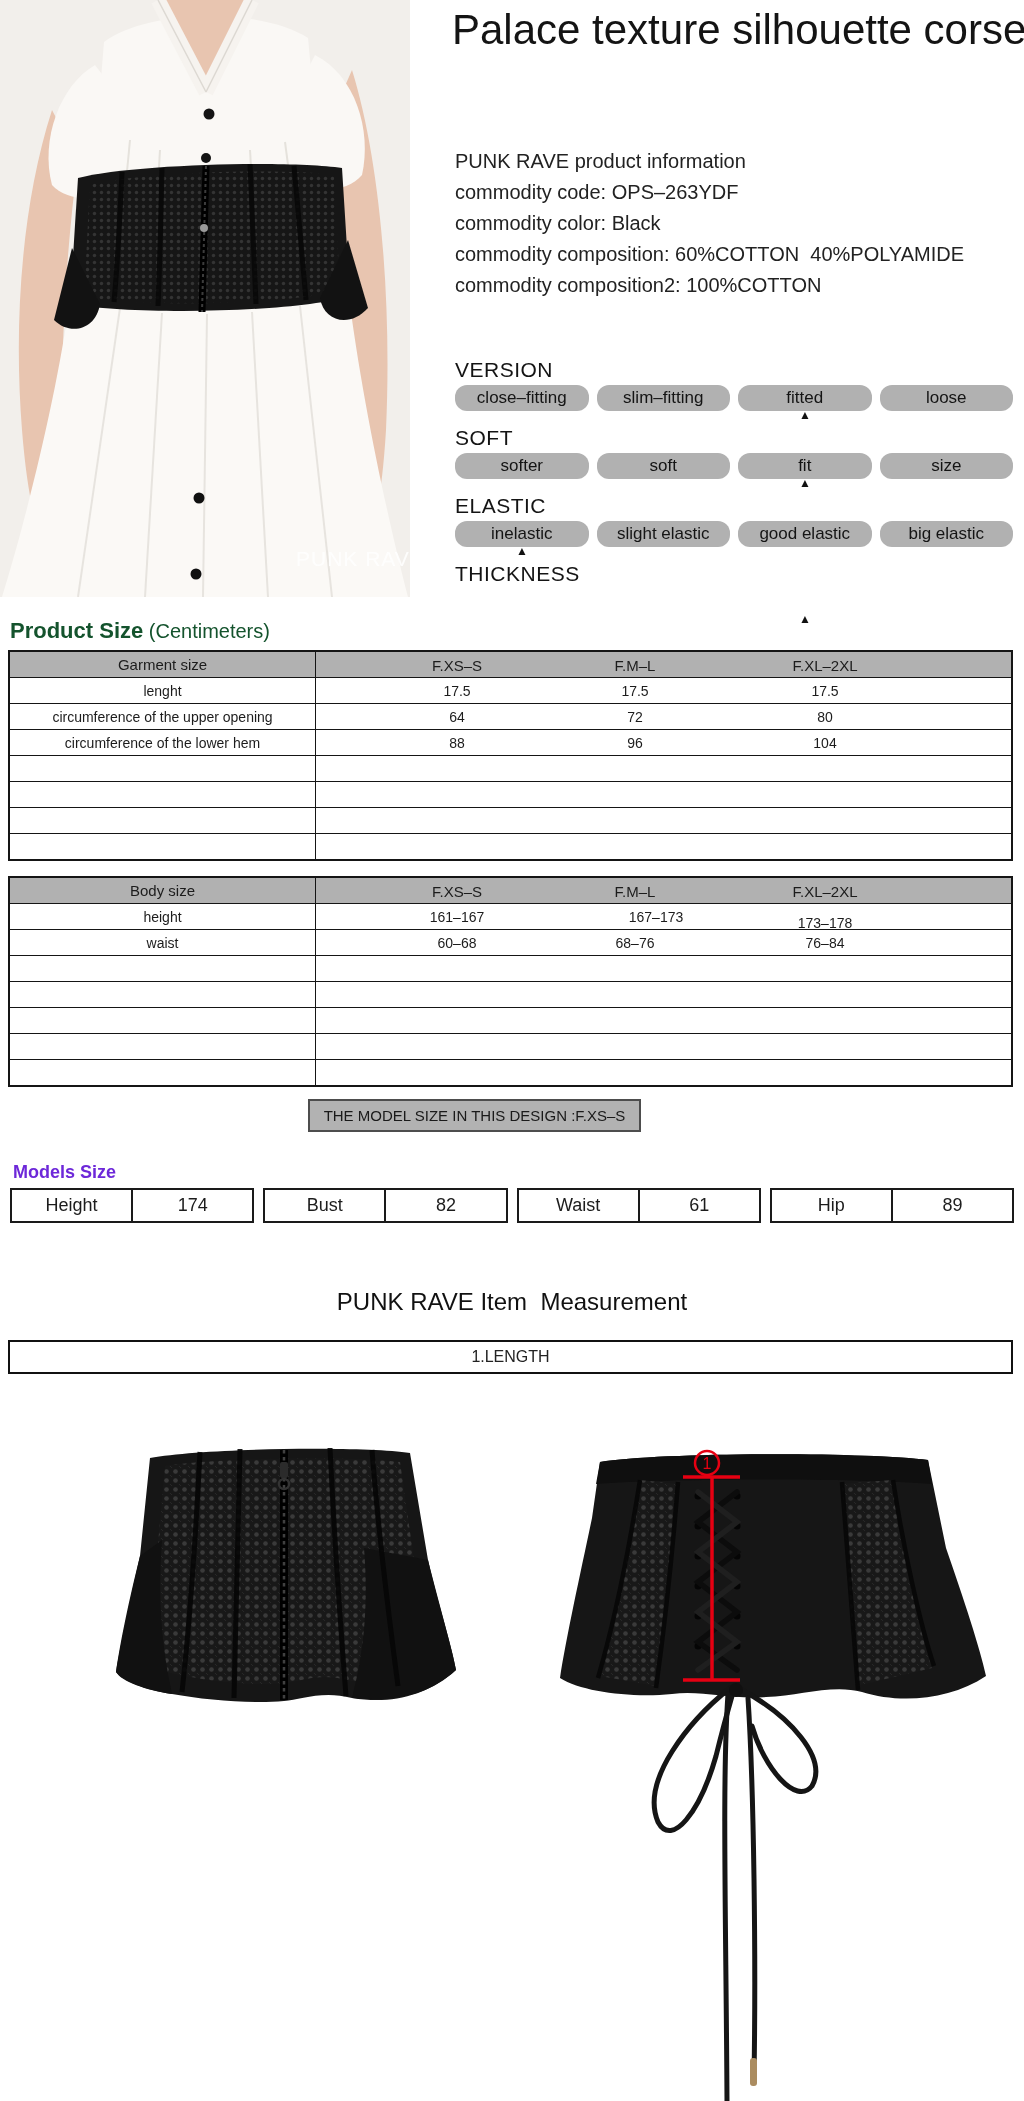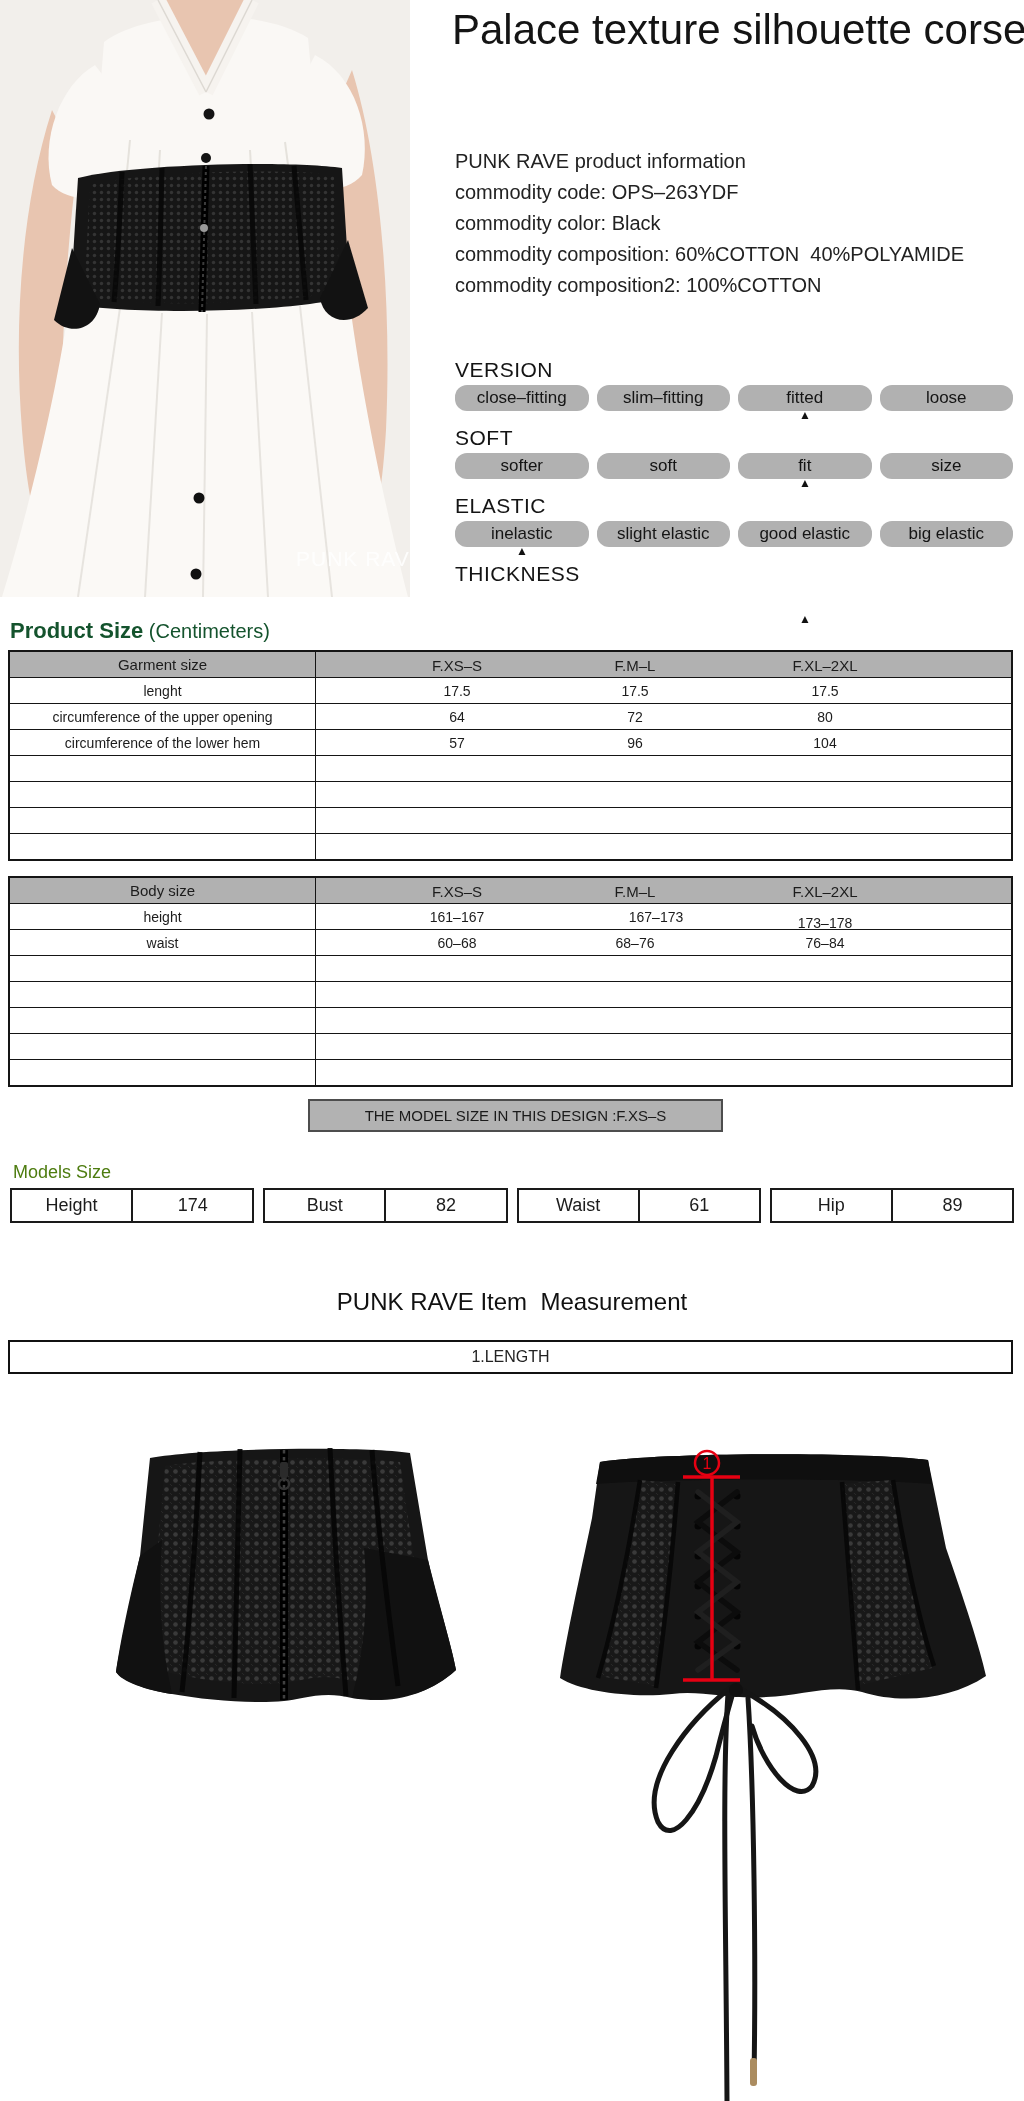--- a/index.html
+++ b/index.html
@@ -22,25 +22,25 @@
   .heading .light{font-weight:normal;font-size:20px;}
   .size-table{position:absolute;left:8px;width:1005px;border:2px solid #151515;box-sizing:border-box;background:#fff;}
   .t-row{position:relative;height:25px;border-top:1px solid #151515;}
   .t-row:first-child{border-top:none;background:#b1b1b1;}
   .t-label{position:absolute;left:0;top:0;bottom:0;width:305px;border-right:1.5px solid #151515;
            display:flex;align-items:center;justify-content:center;font-size:14px;}
   .t-row:first-child .t-label{font-size:15px;}
   .t-val{position:absolute;top:50%;transform:translate(-50%,-50%);font-size:14px;white-space:pre;}
   .t-row:first-child .t-val{font-size:15px;}
   
-  #model-note{left:308px;top:1099px;width:415px;height:33px;background:#b2b2b2;border:2px solid #4d4d4d;
+  #model-note{left:308px;top:1099px;width:333px;height:33px;background:#b2b2b2;border:2px solid #4d4d4d;
               box-sizing:border-box;display:flex;align-items:center;justify-content:center;
               font-size:15px;color:#1a1a1a;white-space:pre;}
   
-  #models-heading{left:13px;top:1162px;font-size:18px;color:#4d7c0f;}
+  #models-heading{left:13px;top:1162px;font-size:18px;color:#6d28d9;font-weight:bold;}
   #models-row{left:10px;top:1188px;width:1004px;display:flex;gap:9px;}
   .m-box{flex:1;height:35px;border:2px solid #1a1a1a;box-sizing:border-box;display:flex;background:#fff;}
   .m-box .m-label{flex:1;border-right:2px solid #1a1a1a;display:flex;align-items:center;justify-content:center;font-size:18px;}
   .m-box .m-value{flex:1;display:flex;align-items:center;justify-content:center;font-size:18px;}
   
   #measure-heading{left:0;top:1288px;width:1024px;text-align:center;font-size:24px;color:#111;white-space:pre;}
   #length-bar{left:8px;top:1340px;width:1005px;height:34px;border:2px solid #111;box-sizing:border-box;
               display:flex;align-items:center;justify-content:center;font-size:16px;color:#222;white-space:pre;}
   svg{display:block;}
 </style>
@@ -171,21 +171,21 @@
         <div class="t-val" style="left: 815px;">17.5</div>
       </div>
       <div class="t-row">
         <div class="t-label">circumference of the upper opening</div>
         <div class="t-val" style="left: 447px;">64</div>
         <div class="t-val" style="left: 625px;">72</div>
         <div class="t-val" style="left: 815px;">80</div>
       </div>
       <div class="t-row">
         <div class="t-label">circumference of the lower hem</div>
-        <div class="t-val" style="left: 447px;">57</div>
+        <div class="t-val" style="left: 447px;">88</div>
         <div class="t-val" style="left: 625px;">96</div>
         <div class="t-val" style="left: 815px;">104</div>
       </div>
       <div class="t-row">
         <div class="t-label"></div>
         <div class="t-val" style="left: 447px;"></div>
         <div class="t-val" style="left: 625px;"></div>
         <div class="t-val" style="left: 815px;"></div>
       </div>
       <div class="t-row">

